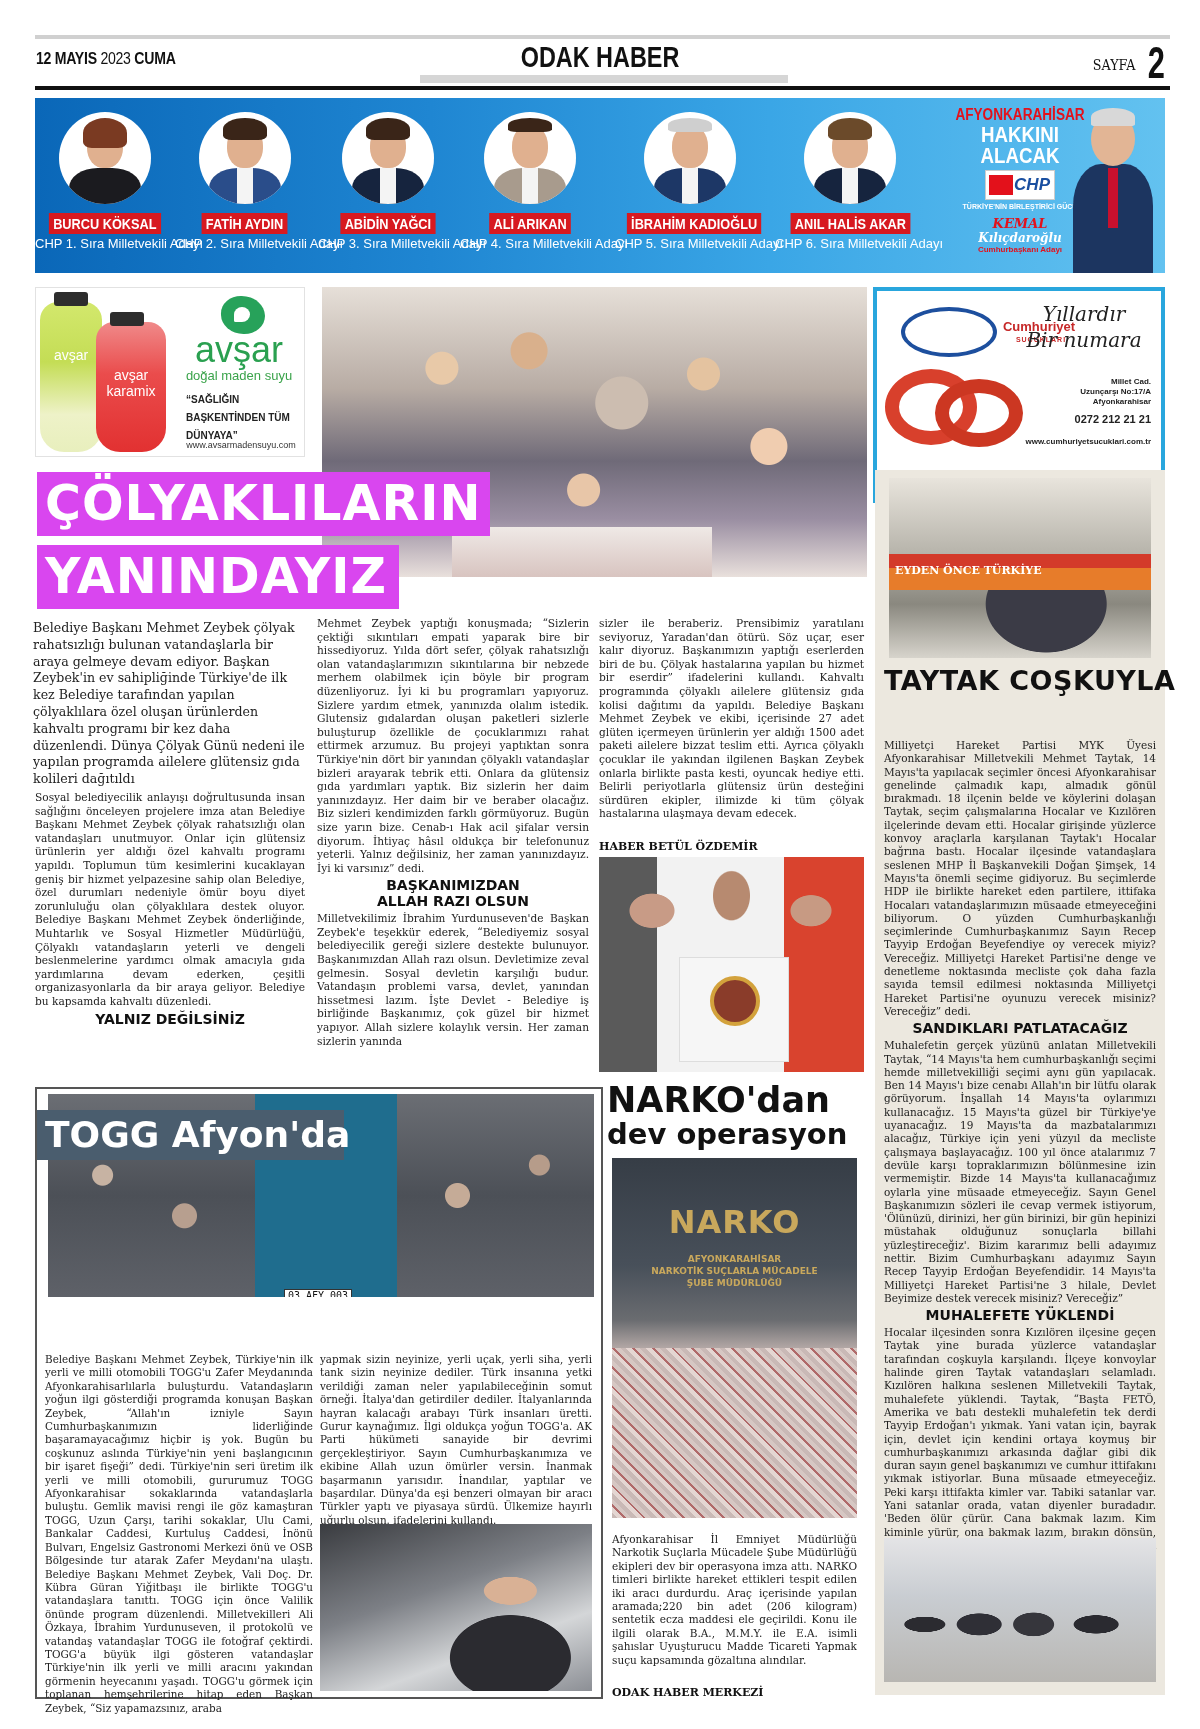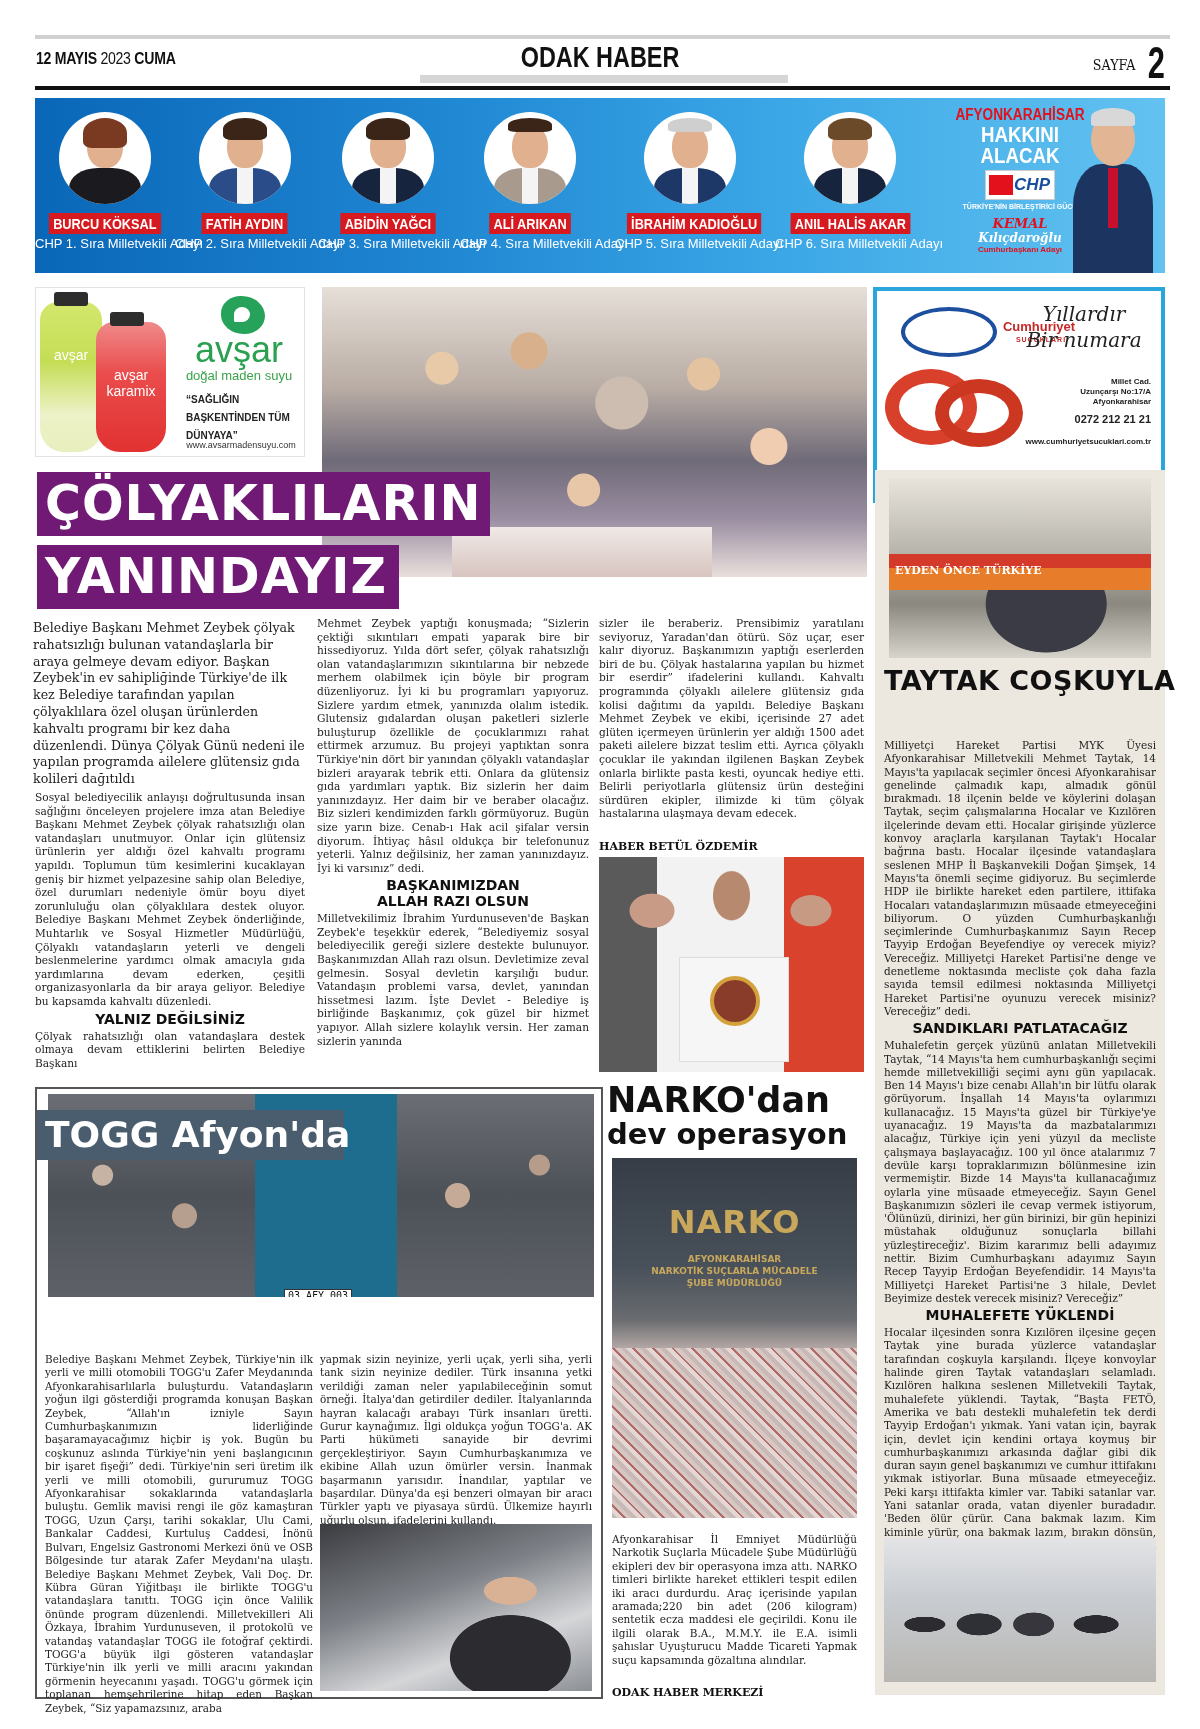--- a/index.html
+++ b/index.html
@@ -78,21 +78,21 @@
     background:
       radial-gradient(circle at 22% 28%, #e8c9a8 0 16px, transparent 17px),
       radial-gradient(circle at 38% 22%, #d9b08c 0 18px, transparent 19px),
       radial-gradient(circle at 55% 40%, #ccbdb0 0 26px, transparent 27px),
       radial-gradient(circle at 70% 30%, #e4c3a0 0 16px, transparent 17px),
       radial-gradient(circle at 82% 55%, #f0cdb0 0 18px, transparent 19px),
       radial-gradient(circle at 48% 70%, #e8c6a8 0 16px, transparent 17px),
       linear-gradient(180deg, #e6dfd8 0%, #b8aca4 35%, #6f6a78 60%, #9a8ea2 80%, #e9e0dc 100%); }
   .photo-kids .cake { position: absolute; left: 130px; bottom: 0; width: 260px; height: 50px; background: linear-gradient(180deg, #efe9e6, #d8c4c0); }
 
-  .headline-box { background: #701a75; color: #fff; font-family: "DejaVu Sans", sans-serif; font-weight: bold; letter-spacing: 1px; white-space: nowrap; }
+  .headline-box { background: #d946ef; color: #fff; font-family: "DejaVu Sans", sans-serif; font-weight: bold; letter-spacing: 1px; white-space: nowrap; }
   .hl-1 { left: 37px; top: 472px; width: 453px; height: 64px; font-size: 49px; line-height: 64px; padding-left: 8px; }
   .hl-2 { left: 37px; top: 545px; width: 362px; height: 64px; font-size: 49px; line-height: 64px; padding-left: 8px; }
 
   
   .col { font-size: 10.6px; line-height: 13.6px; text-align: justify; color: #222; }
   .lede { left: 33px; top: 620px; width: 272px; font-size: 12.6px; line-height: 16.8px; text-align: left; color: #222; }
   .c1 { left: 35px; top: 791px; width: 270px; }
   .c2 { left: 317px; top: 617px; width: 272px; }
   .c3 { left: 599px; top: 617px; width: 265px; }
   .sub-head { font-family: "DejaVu Sans", sans-serif; font-weight: bold; text-align: center; color: #111; font-size: 14px; line-height: 16px; margin: 2px 0 3px; }
@@ -295,21 +295,20 @@
   <div class="cumh-url">www.cumhuriyetsucuklari.com.tr</div>
 </div>
 
 <div class="abs headline-box hl-1">ÇÖLYAKLILARIN</div>
 <div class="abs headline-box hl-2">YANINDAYIZ</div>
 
 <div class="abs lede">Belediye Başkanı Mehmet Zeybek çölyak rahatsızlığı bulunan vatandaşlarla bir araya gelmeye devam ediyor. Başkan Zeybek'in ev sahipliğinde Türkiye'de ilk kez Belediye tarafından yapılan çölyaklılara özel oluşan ürünlerden kahvaltı programı bir kez daha düzenlendi. Dünya Çölyak Günü nedeni ile yapılan programda ailelere glütensiz gıda kolileri dağıtıldı</div>
 <div class="abs col c1">
   <p>Sosyal belediyecilik anlayışı doğrultusunda insan sağlığını önceleyen projelere imza atan Belediye Başkanı Mehmet Zeybek çölyak rahatsızlığı olan vatandaşları unutmuyor. Onlar için glütensiz ürünlerin yer aldığı özel kahvaltı programı yapıldı. Toplumun tüm kesimlerini kucaklayan geniş bir hizmet yelpazesine sahip olan Belediye, özel durumları nedeniyle ömür boyu diyet zorunluluğu olan çölyaklılara destek oluyor. Belediye Başkanı Mehmet Zeybek önderliğinde, Muhtarlık ve Sosyal Hizmetler Müdürlüğü, Çölyaklı vatandaşların yeterli ve dengeli beslenmelerine yardımcı olmak amacıyla gıda yardımlarına devam ederken, çeşitli organizasyonlarla da bir araya geliyor. Belediye bu kapsamda kahvaltı düzenledi.</p>
   <div class="sub-head">YALNIZ DEĞİLSİNİZ</div>
-  <p>Çölyak rahatsızlığı olan vatandaşlara destek olmaya devam ettiklerini belirten Belediye Başkanı</p>
 </div>
 <div class="abs col c2">
   <p>Mehmet Zeybek yaptığı konuşmada; “Sizlerin çektiği sıkıntıları empati yaparak bire bir hissediyoruz. Yılda dört sefer, çölyak rahatsızlığı olan vatandaşlarımızın sıkıntılarına bir nebzede merhem olabilmek için böyle bir program düzenliyoruz. İyi ki bu programları yapıyoruz. Sizlere yardım etmek, yanınızda olalım istedik. Glutensiz gıdalardan oluşan paketleri sizlerle buluşturup özellikle de çocuklarımızı rahat ettirmek arzumuz. Bu projeyi yaptıktan sonra Türkiye'nin dört bir yanından çölyaklı vatandaşlar bizleri arayarak tebrik etti. Onlara da glütensiz gıda yardımları yaptık. Biz sizlerin her daim yanınızdayız. Her daim bir ve beraber olacağız. Biz sizleri kendimizden farklı görmüyoruz. Bugün size yarın bize. Cenab-ı Hak acil şifalar versin diyorum. İhtiyaç hâsıl oldukça bir telefonunuz yeterli. Yalnız değilsiniz, her zaman yanınızdayız. İyi ki varsınız” dedi.</p>
   <div class="sub-head">
     <div>BAŞKANIMIZDAN</div>
     <div>ALLAH RAZI OLSUN</div>
   </div>
   <p>Milletvekilimiz İbrahim Yurdunuseven'de Başkan Zeybek'e teşekkür ederek, “Belediyemiz sosyal belediyecilik gereği sizlere destekte bulunuyor. Başkanımızdan Allah razı olsun. Devletimize zeval gelmesin. Sosyal devletin karşılığı budur. Vatandaşın problemi varsa, devlet, yanından hissetmesi lazım. İşte Devlet - Belediye iş birliğinde Başkanımız, çok güzel bir hizmet yapıyor. Allah sizlere kolaylık versin. Her zaman sizlerin yanında</p>
 </div>
 <div class="abs col c3">

